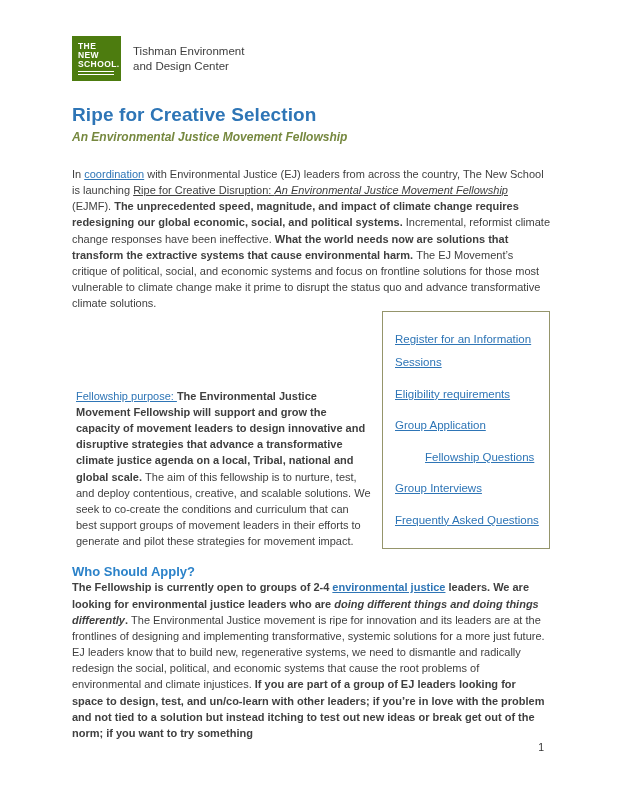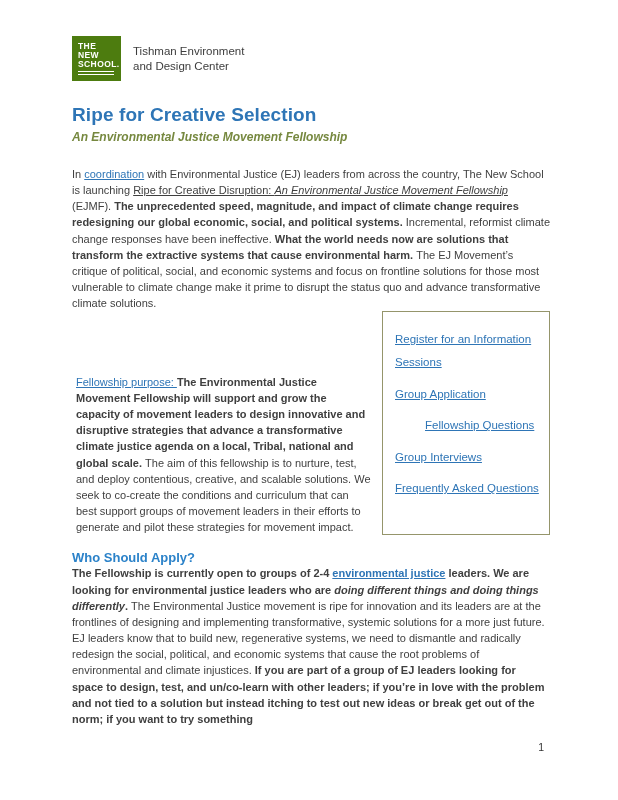--- a/index.html
+++ b/index.html
@@ -71,20 +71,21 @@
 
   <h1 class="doc-title">Ripe for Creative Selection</h1>
   <h2 class="doc-subtitle">An Environmental Justice Movement Fellowship</h2>
 
   <p class="body-para"><span class="seg-normal">In </span><span class="seg-link">coordination</span><span class="seg-normal"> with Environmental Justice (EJ) leaders from across the country, The New School is launching </span><span class="seg-underline">Ripe for Creative Disruption: </span><span class="seg-underline-italic">An Environmental Justice Movement Fellowship</span><span class="seg-normal"> (EJMF). </span><span class="seg-bold">The unprecedented speed, magnitude, and impact of climate change requires redesigning our global economic, social, and political systems. </span><span class="seg-normal">Incremental, reformist climate change responses have been ineffective. </span><span class="seg-bold">What the world needs now are solutions that transform the extractive systems that cause environmental harm. </span><span class="seg-normal">The EJ Movement’s critique of political, social, and economic systems and focus on frontline solutions for those most vulnerable to climate change make it prime to disrupt the status quo and advance transformative climate solutions.</span></p>
 
   <div class="two-col">
     <p class="body-para purpose"><span class="seg-link">Fellowship purpose: </span><span class="seg-bold">The Environmental Justice Movement Fellowship will support and grow the capacity of movement leaders to design innovative and disruptive strategies that advance a transformative climate justice agenda on a local, Tribal, national and global scale. </span><span class="seg-normal">The aim of this fellowship is to nurture, test, and deploy contentious, creative, and scalable solutions. We seek to co-create the conditions and curriculum that can best support groups of movement leaders in their efforts to generate and pilot these strategies for movement impact.</span></p>
     <nav class="links-box">
         <a class="quick-link">Register for an Information Sessions</a>
+        <a class="quick-link">Eligibility requirements</a>
         <a class="quick-link">Group Application</a>
         <a class="quick-link indent">Fellowship Questions</a>
         <a class="quick-link">Group Interviews</a>
         <a class="quick-link">Frequently Asked Questions</a>
       </nav>
   </div>
 
   <h3 class="section-heading">Who Should Apply?</h3>
   <p class="body-para"><span class="seg-bold">The Fellowship is currently open to groups of 2-4 </span><span class="seg-link-bold">environmental justice</span><span class="seg-bold"> leaders. We are looking for environmental justice leaders who are </span><span class="seg-bold-italic">doing different things and doing things differently</span><span class="seg-bold">. </span><span class="seg-normal">The Environmental Justice movement is ripe for innovation and its leaders are at the frontlines of designing and implementing transformative, systemic solutions for a more just future. EJ leaders know that to build new, regenerative systems, we need to dismantle and radically redesign the social, political, and economic systems that cause the root problems of environmental and climate injustices. </span><span class="seg-bold">If you are part of a group of EJ leaders looking for space to design, test, and un/co-learn with other leaders; if you’re in love with the problem and not tied to a solution but instead itching to test out new ideas or break get out of the norm; if you want to try something</span></p>
 

